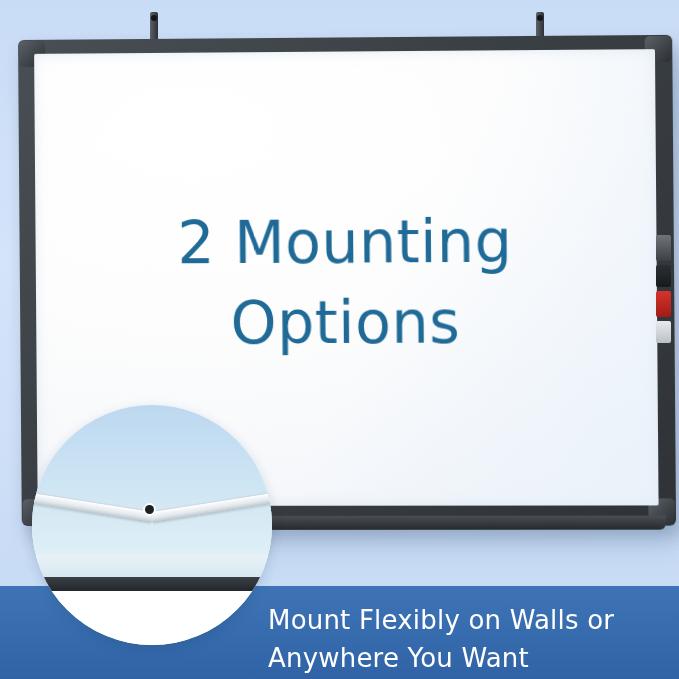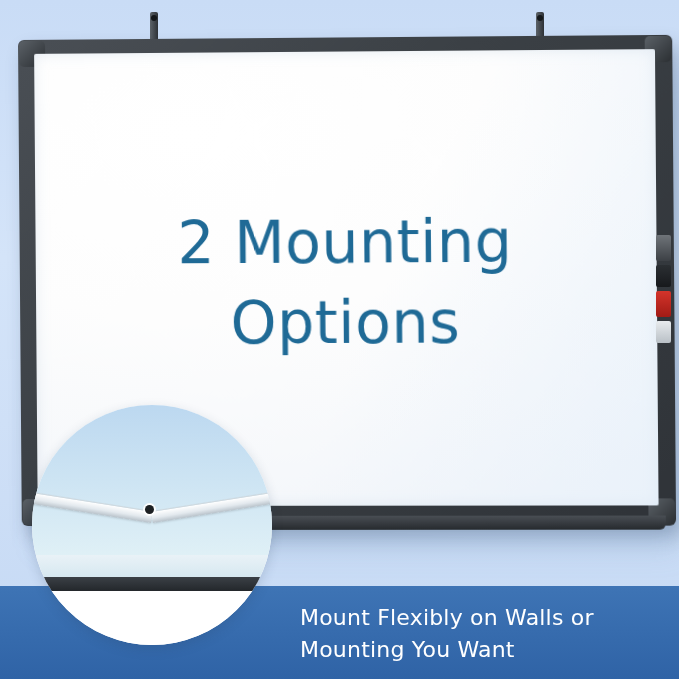--- a/index.html
+++ b/index.html
@@ -238,25 +238,24 @@
     background: linear-gradient(180deg, #3e74b5 0%, #2f63a6 100%);
     z-index: 5;
   }
   #caption-text {
     position: absolute;
     left: 268px;
     right: 14px;
     top: 16px;
     color: #ffffff;
     font-family: "DejaVu Sans", sans-serif;
-    font-size: 22px;
+    font-size: 26px;
     font-weight: 400;
     line-height: 1.45;
     letter-spacing: 0.2px;
-    margin-left: 32px;
   }
   #caption-text .cl { display: block; white-space: nowrap; }
 
   
   #board-shadow {
     position: absolute;
     left: 40px;
     top: 70px;
     width: 640px;
     height: 480px;
@@ -311,17 +310,17 @@
       <div class="screw"></div>
     </div>
     <div id="inset-board-edge"></div>
     <div id="inset-board-rail"></div>
     <div id="inset-white-bottom"></div>
   </div>
 
   <div id="caption-bar">
     <div id="caption-text">
       <span class="cl">Mount Flexibly on Walls or</span>
-      <span class="cl">Mounting You Want</span>
+      <span class="cl">Anywhere You Want</span>
     </div>
   </div>
 
 </div>
 
 </body></html>

